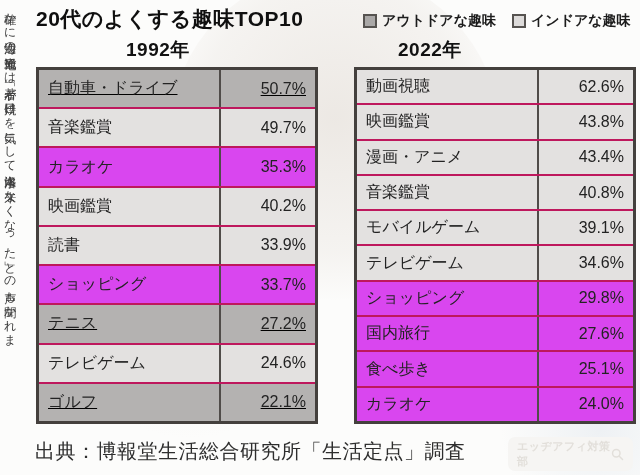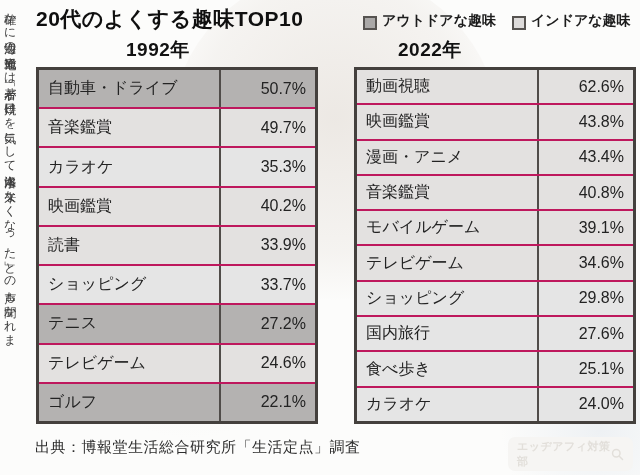--- a/index.html
+++ b/index.html
@@ -23,21 +23,21 @@
     font-family:"Liberation Serif","DejaVu Serif",serif;
     font-size:12px;line-height:1.1;letter-spacing:0.5px;color:#3b3b3b;
   }
 
   .page-title{
     position:absolute;left:36px;top:5px;
     font-size:21px;font-weight:bold;color:#0f0f0f;letter-spacing:0.5px;
   }
 
   .legend{position:absolute;left:363px;top:12px;display:flex;gap:16px;align-items:center;}
-  .legend-item{display:flex;align-items:flex-end;gap:5px;}
+  .legend-item{display:flex;align-items:center;gap:5px;}
   .legend-swatch{width:14px;height:14px;border:2px solid #565350;box-sizing:border-box;}
   .legend-swatch.outdoor{background:#aaa8a7;}
   .legend-swatch.indoor{background:#dddbda;}
   .legend-label{font-size:14px;font-weight:bold;color:#1c1c1c;}
 
   .col-header{position:absolute;top:37px;font-size:19px;font-weight:bold;color:#121212;letter-spacing:0.5px;}
   .col-header.y1992{left:126px;}
   .col-header.y2022{left:398px;}
 
   .rank-table{
@@ -45,28 +45,28 @@
     border:3px solid #44403d;box-sizing:border-box;
     display:flex;flex-direction:column;background:#fff;
   }
   .rank-table.left{left:36px;}
   .rank-table.right{left:354px;}
   .row{flex:1;display:flex;align-items:stretch;}
   .row + .row{border-top:2px solid #be185d;}
   .cell{display:flex;align-items:center;font-size:16px;color:#232323;box-sizing:border-box;}
   .cell.label{flex:1;padding-left:9px;}
   .cell.value{width:96px;border-left:2px solid #504c49;justify-content:flex-end;padding-right:9px;}
-  .row.outdoor{background:#b4b2b1;}
+  .row.outdoor{background:#b4b2b1;text-decoration:underline;}
   .row.indoor{background:#e3e1e0;}
-  .row.none{background:#e5e5e5;}
+  .row.none{background:#d946ef;}
 
   .source-note{
     position:absolute;left:35px;top:438px;
     font-family:"Liberation Serif","DejaVu Serif",serif;
-    font-size:15px;color:#2e2e2e;letter-spacing:0.5px;
+    font-size:20px;color:#2e2e2e;letter-spacing:0.5px;
   }
 
   .watermark{
     position:absolute;left:508px;top:437px;width:125px;height:34px;
     background:#f6f5f3;border-radius:7px;
     display:flex;align-items:center;
     padding:0 9px;box-sizing:border-box;
   }
   .watermark-text{font-size:11px;color:#e2dfda;font-weight:bold;letter-spacing:0.5px;}
   .watermark-icon{width:13px;height:13px;flex:0 0 auto;}

